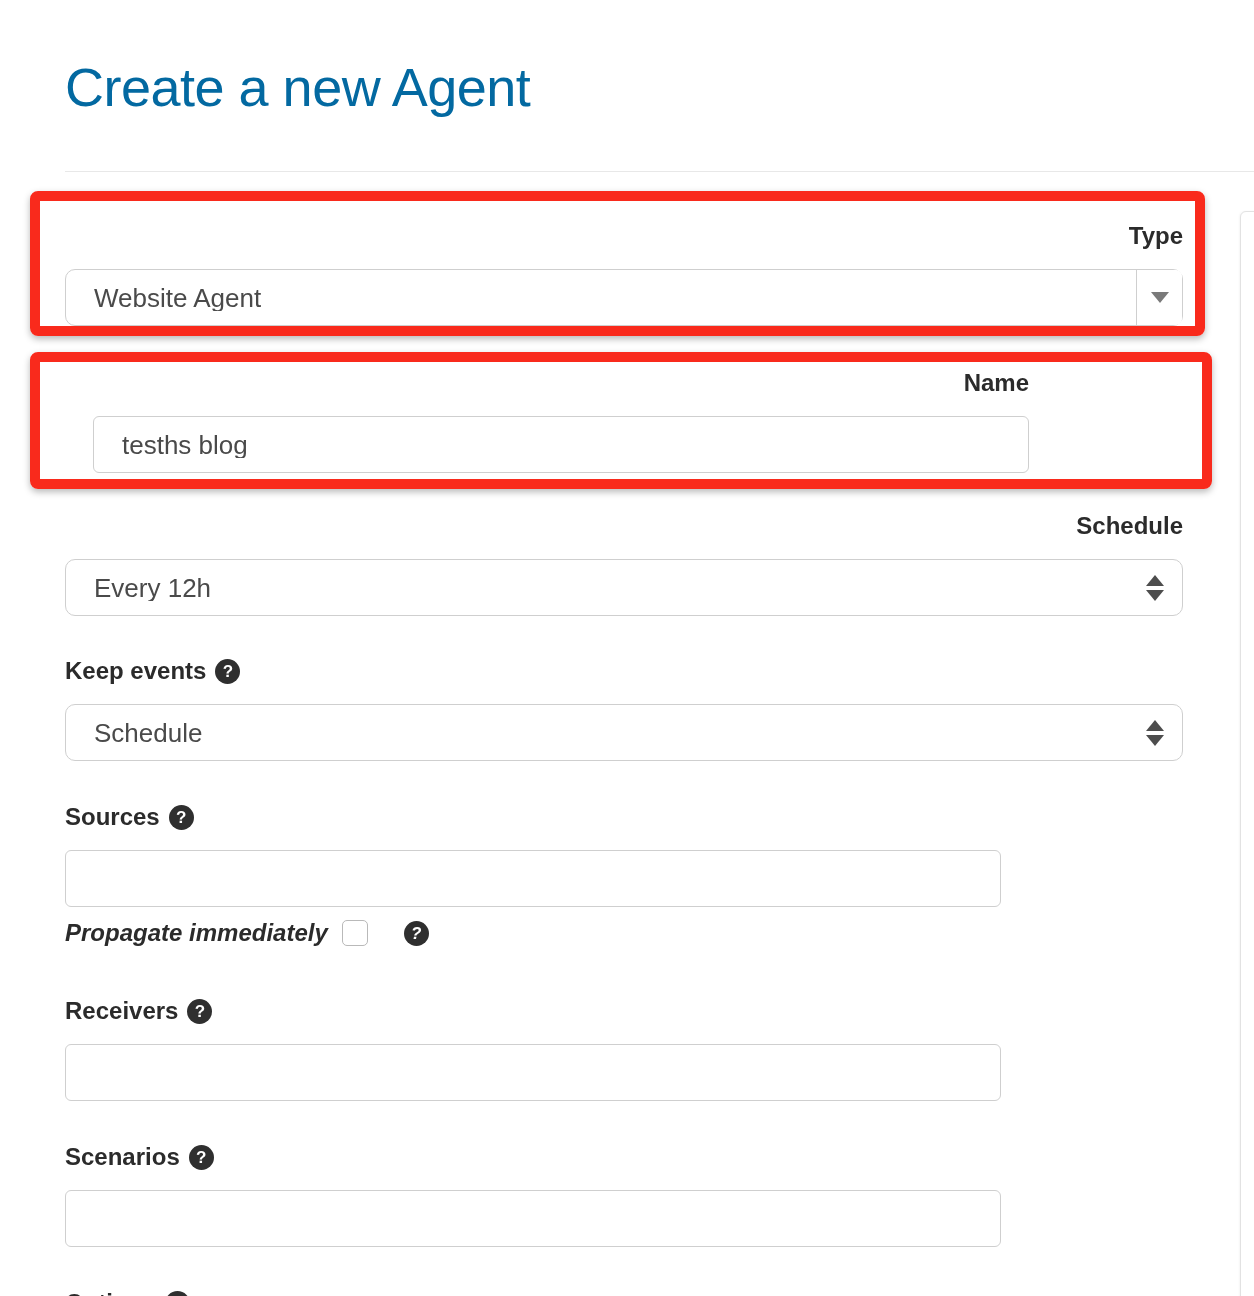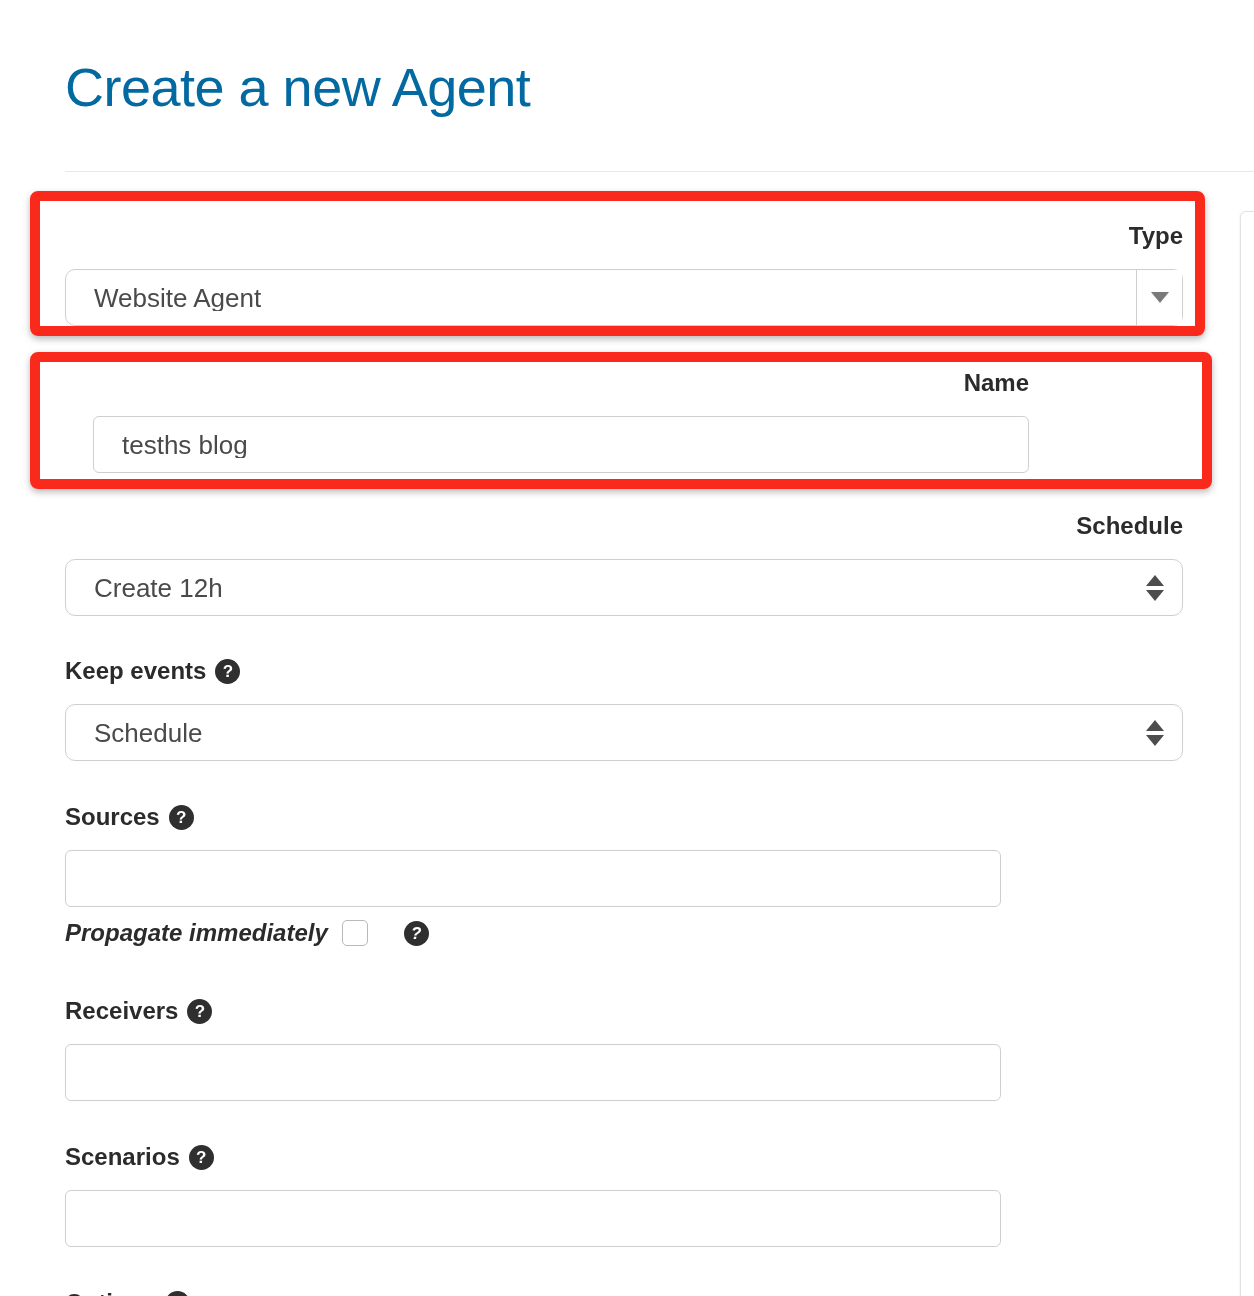--- a/index.html
+++ b/index.html
@@ -249,21 +249,21 @@
     <div class="field-group" id="grp-name">
       <span class="field-label">Name</span>
       <div class="control text-box">
         <span class="control-text">tesths blog</span>
       </div>
     </div>
 
     <div class="field-group" id="grp-schedule">
       <span class="field-label">Schedule</span>
       <div class="control native-select">
-        <span class="control-text">Create 12h</span>
+        <span class="control-text">Every 12h</span>
         <span class="spinner">
           <span class="spin-up"></span>
           <span class="spin-down"></span>
         </span>
       </div>
     </div>
 
     <div class="field-group" id="grp-keep">
       <div class="label-row">
         <span class="field-label">Keep events</span>

